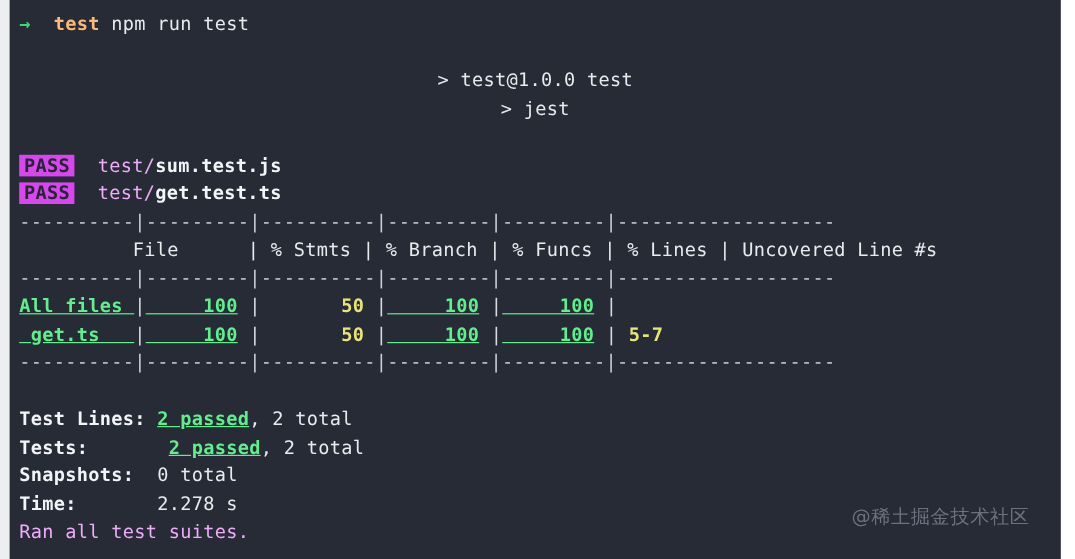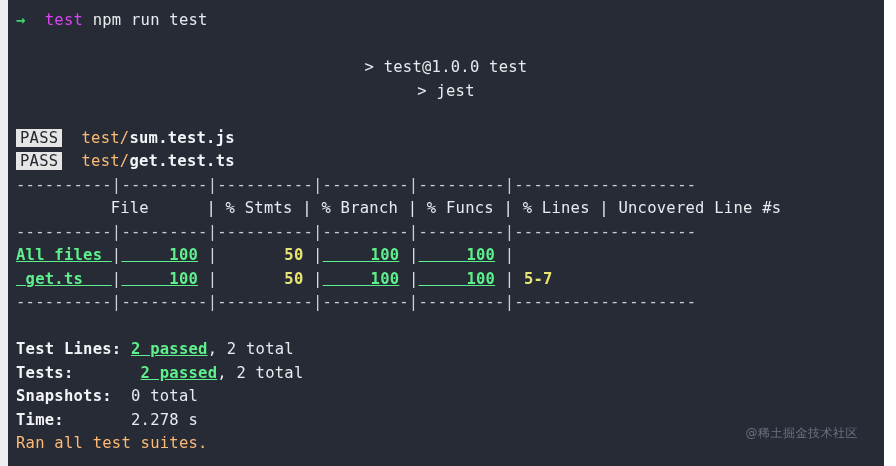--- a/index.html
+++ b/index.html
@@ -57,45 +57,45 @@
     font-size: 15.5px;
     line-height: 23.5px;
     letter-spacing: 0.25px;
     white-space: pre;
     color: #e6e9ee;
   }
   .blank { height: 23.5px; }
 
   .c-white      { color: #e8eaee; text-align: center; }
   .c-bold-white { color: #f2f4f7; font-weight: bold; margin-top: 38px; }
-  .c-dim        { color: #fdba74; }
+  .c-dim        { color: #f0abfc; }
   .c-green      { color: #5ef08c; font-weight: bold; text-decoration: underline; }
-  .c-cyan       { color: #d946ef; font-weight: normal; }
+  .c-cyan       { color: #fdba74; font-weight: bold; }
   .c-yellow     { color: #e9e575; font-weight: bold; }
   .c-rule       { color: #c9cdd4; }
   .c-bar        { color: #d7dae0; }
 
   .arrow {
     color: #3fd66f;
     font-weight: bold;
   }
 
   .pass-badge {
-    background: #e5e5e5;
+    background: #d946ef;
     color: #23272f;
-    font-weight: normal;
+    font-weight: bold;
     padding: 0 4px;
   }
 
   .watermark {
     position: absolute;
     right: 26px;
     bottom: 24px;
     font-family: "DejaVu Sans", "Liberation Sans", sans-serif;
-    font-size: 12px;
+    font-size: 16px;
     color: #6b717d;
     letter-spacing: 0.5px;
     white-space: nowrap;
   }
 </style>
 </head>
 <body>
 
 <div id="screenshot">
 

